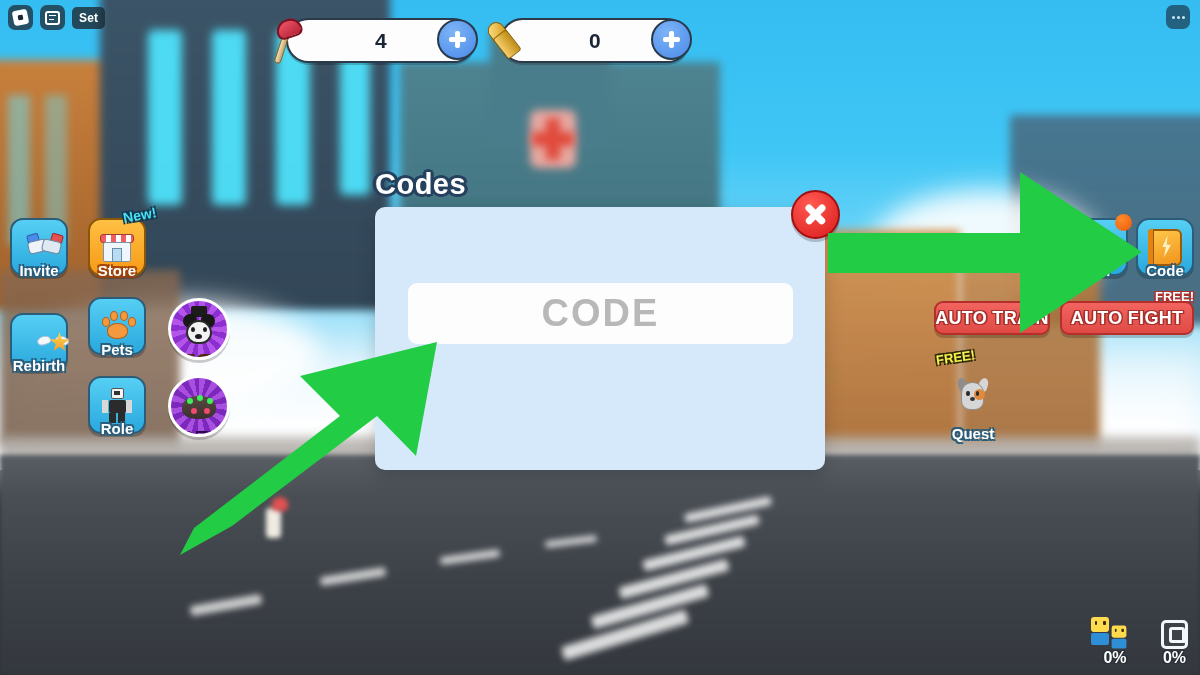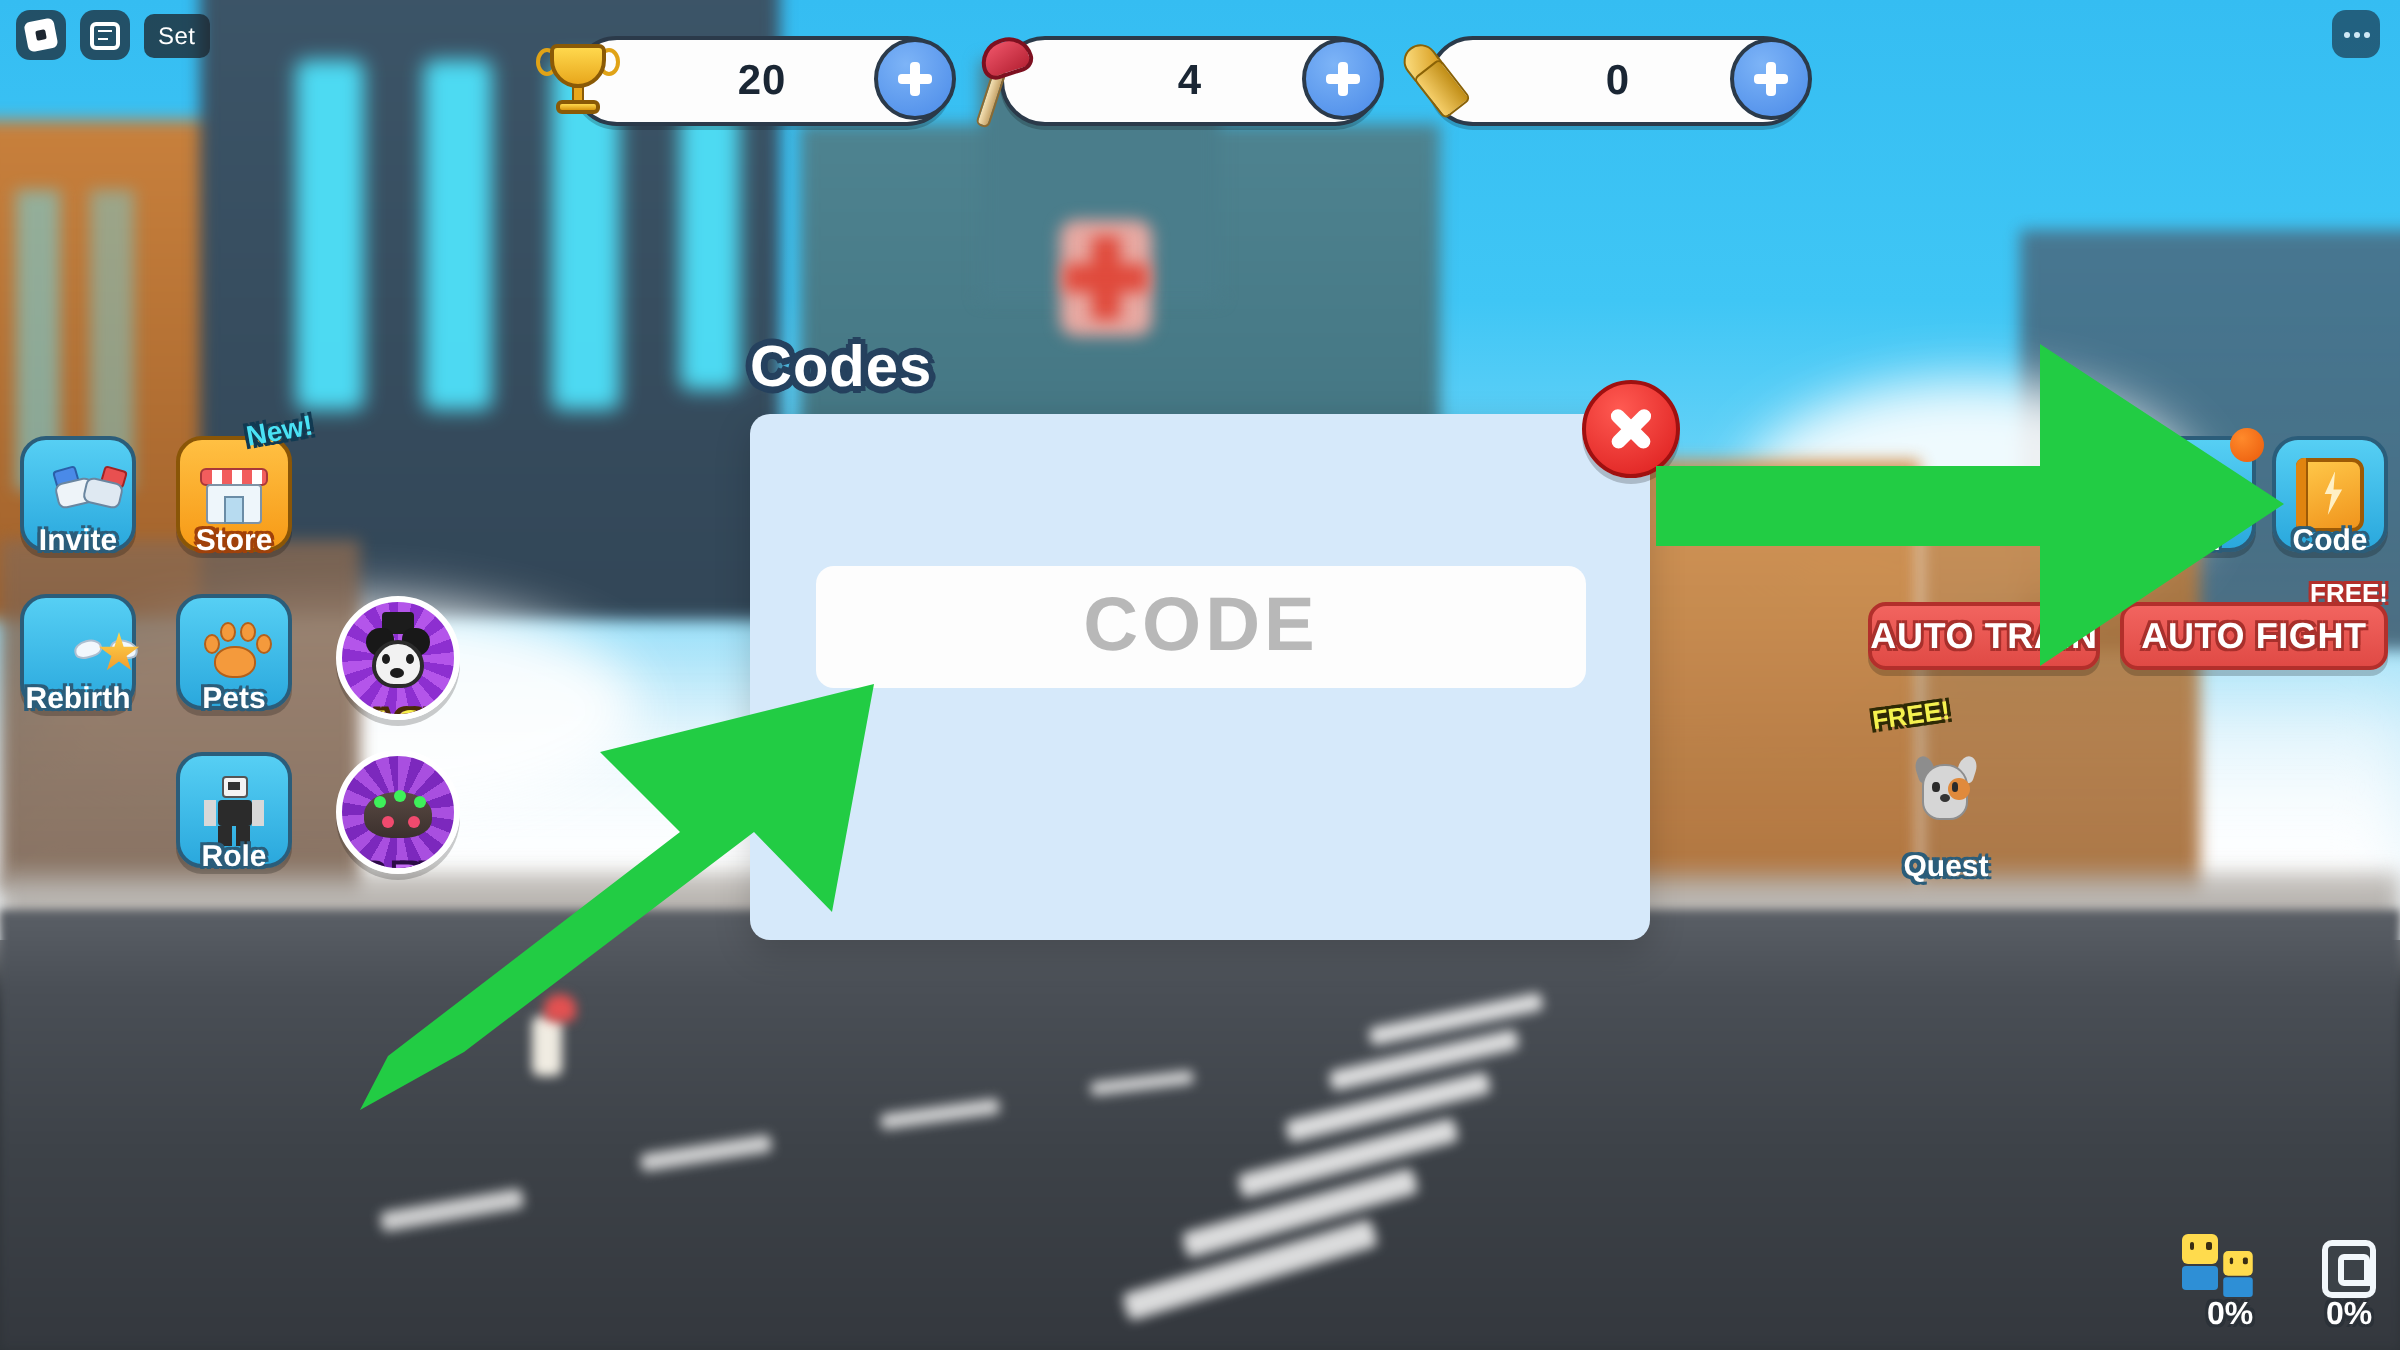--- a/index.html
+++ b/index.html
@@ -40,21 +40,21 @@
   .npc { position:absolute; filter:blur(2.6px); border-radius:4px; }
 
   
   .tl { position:absolute; left:8px; top:5px; display:flex; gap:7px; align-items:center; }
   .chip {
     width:25px; height:25px; border-radius:7px;
     background:rgba(28,38,48,.72);
     display:flex; align-items:center; justify-content:center;
   }
   .chip.set { width:auto; padding:0 7px; height:22px; border-radius:5px; background:rgba(28,38,48,.78); }
-  .chip.set span { color:#fff; font-size:12px; font-weight:normal; letter-spacing:.2px; }
+  .chip.set span { color:#fff; font-size:12px; font-weight:bold; letter-spacing:.2px; }
   .rbx-logo { width:15px; height:15px; background:#fff; border-radius:3px; transform:rotate(-11deg); position:relative; }
   .rbx-logo:after { content:""; position:absolute; left:5px; top:5px; width:5px; height:5px; background:#1c2630; border-radius:1px; }
   .chat-ico { width:15px; height:14px; border:2px solid #fff; border-radius:3px; position:relative; }
   .chat-ico:before, .chat-ico:after { content:""; position:absolute; left:2px; background:#fff; height:1.6px; width:7px; }
   .chat-ico:before { top:2.4px; }
   .chat-ico:after { top:6px; width:5px; }
 
   .tr-menu {
     position:absolute; right:10px; top:5px; width:24px; height:24px; border-radius:7px;
     background:rgba(22,40,58,.62); display:flex; align-items:center; justify-content:center;
@@ -369,33 +369,20 @@
   <div class="tr-menu">
     <div class="dots">
         <i></i>
         <i></i>
         <i></i>
       </div>
   </div>
 
   <div class="curr-row">
 
-    <div class="curr">
-      <div class="cicon">
-        <div class="trophy">
-          <div class="ear l"></div>
-            <div class="ear r"></div>
-          <div class="cup"></div>
-            <div class="stem"></div>
-            <div class="base"></div>
-        </div>
-      </div>
-      <div class="val">20</div>
-      <div class="plus"></div>
-    </div>
 
     <div class="curr">
       <div class="cicon">
         <div class="plunger">
             <div class="stick"></div>
             <div class="head"></div>
           </div>
       </div>
       <div class="val">4</div>
       <div class="plus"></div>
@@ -427,21 +414,21 @@
   <div class="tile orange" style="left:88px;top:218px;">
     <div class="ic shop">
       <div class="awn"></div>
         <div class="bdy"></div>
         <div class="dr"></div>
     </div>
     <div class="lbl">Store</div>
     <div class="badge-new">New!</div>
   </div>
 
-  <div class="tile" style="left:10px;top:297px;padding-left:28px;">
+  <div class="tile" style="left:10px;top:313px;padding-left:28px;">
     <div class="ic star">
       <div class="w l"></div>
         <div class="w r"></div>
         <div class="s"></div>
     </div>
     <div class="lbl">Rebirth</div>
   </div>
 
   <div class="tile" style="left:88px;top:297px;">
     <div class="ic paw">

